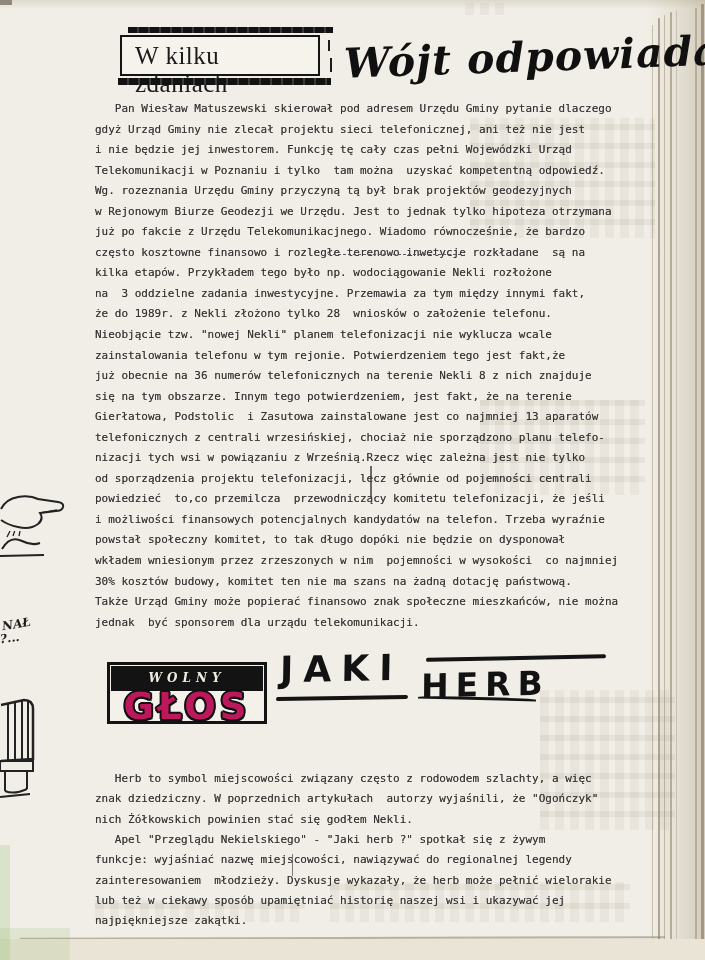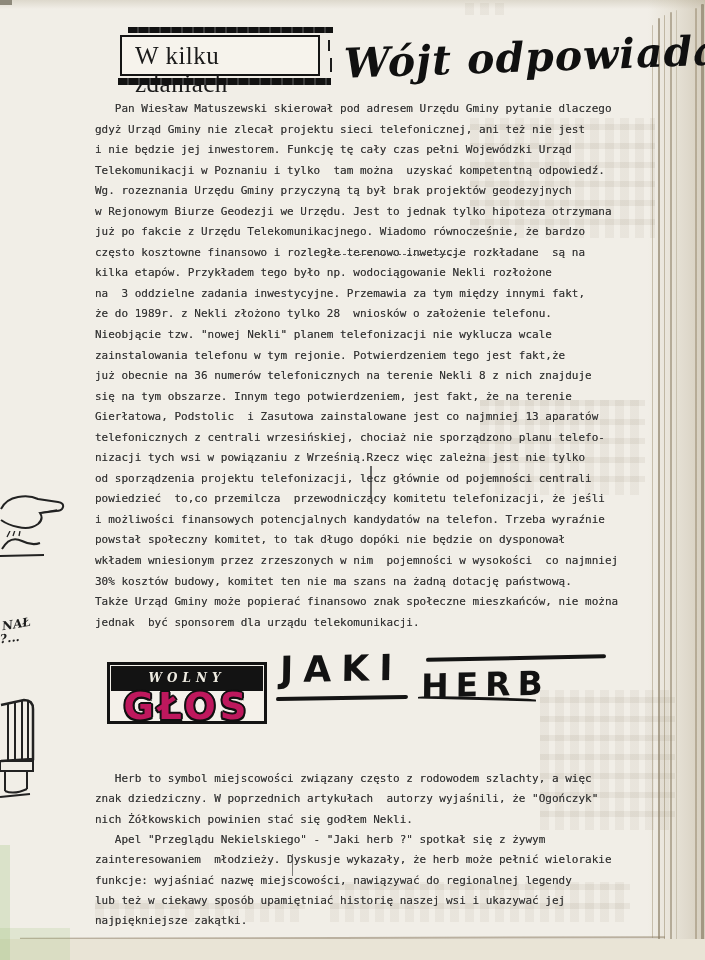--- a/index.html
+++ b/index.html
@@ -137,22 +137,22 @@
   <div class="hw hw-herb">HERB</div>
   <div class="stroke" style="left:276px;top:696px;width:132px;height:3.5px;transform:rotate(-1deg);"></div>
   <div class="stroke" style="left:426px;top:656px;width:180px;height:3.5px;transform:rotate(-1.2deg);"></div>
   <div class="stroke" style="left:418px;top:697px;width:118px;height:3px;transform:rotate(1.5deg);border-radius:50% 40% 0 0;"></div>
 
   <div class="article a2">
       <div class="tline">   Herb to symbol miejscowości związany często z rodowodem szlachty, a więc</div>
       <div class="tline">znak dziedziczny. W poprzednich artykułach  autorzy wyjaśnili, że "Ogończyk"</div>
       <div class="tline">nich Żółkowskich powinien stać się godłem Nekli.</div>
       <div class="tline">   Apel "Przeglądu Nekielskiego" - "Jaki herb ?" spotkał się z żywym</div>
+      <div class="tline">funkcje: wyjaśniać nazwę miejscowości, nawiązywać do regionalnej legendy</div>
       <div class="tline">zainteresowaniem  młodzieży. Dyskusje wykazały, że herb może pełnić wielorakie</div>
-      <div class="tline">funkcje: wyjaśniać nazwę miejscowości, nawiązywać do regionalnej legendy</div>
       <div class="tline">lub też w ciekawy sposób upamiętniać historię naszej wsi i ukazywać jej</div>
       <div class="tline">najpiękniejsze zakątki.</div>
     </div>
   <div class="stray-v2"></div>
 
   <svg class="doodle" style="left:0;top:487px;" width="68" height="50" viewBox="0 0 68 50">
     <path d="M1 22 Q6 12 18 10 Q30 8 38 12 L58 15 Q64 16 63 20 Q62 24 56 24 L40 26 Q44 32 38 37 Q30 43 18 40 Q8 38 1 33" fill="none" stroke="#222" stroke-width="2"></path>
     <path d="M40 26 L57 23" fill="none" stroke="#222" stroke-width="1.5"></path>
   </svg>
   <svg class="doodle" style="left:0;top:531px;" width="50" height="30" viewBox="0 0 50 30">

